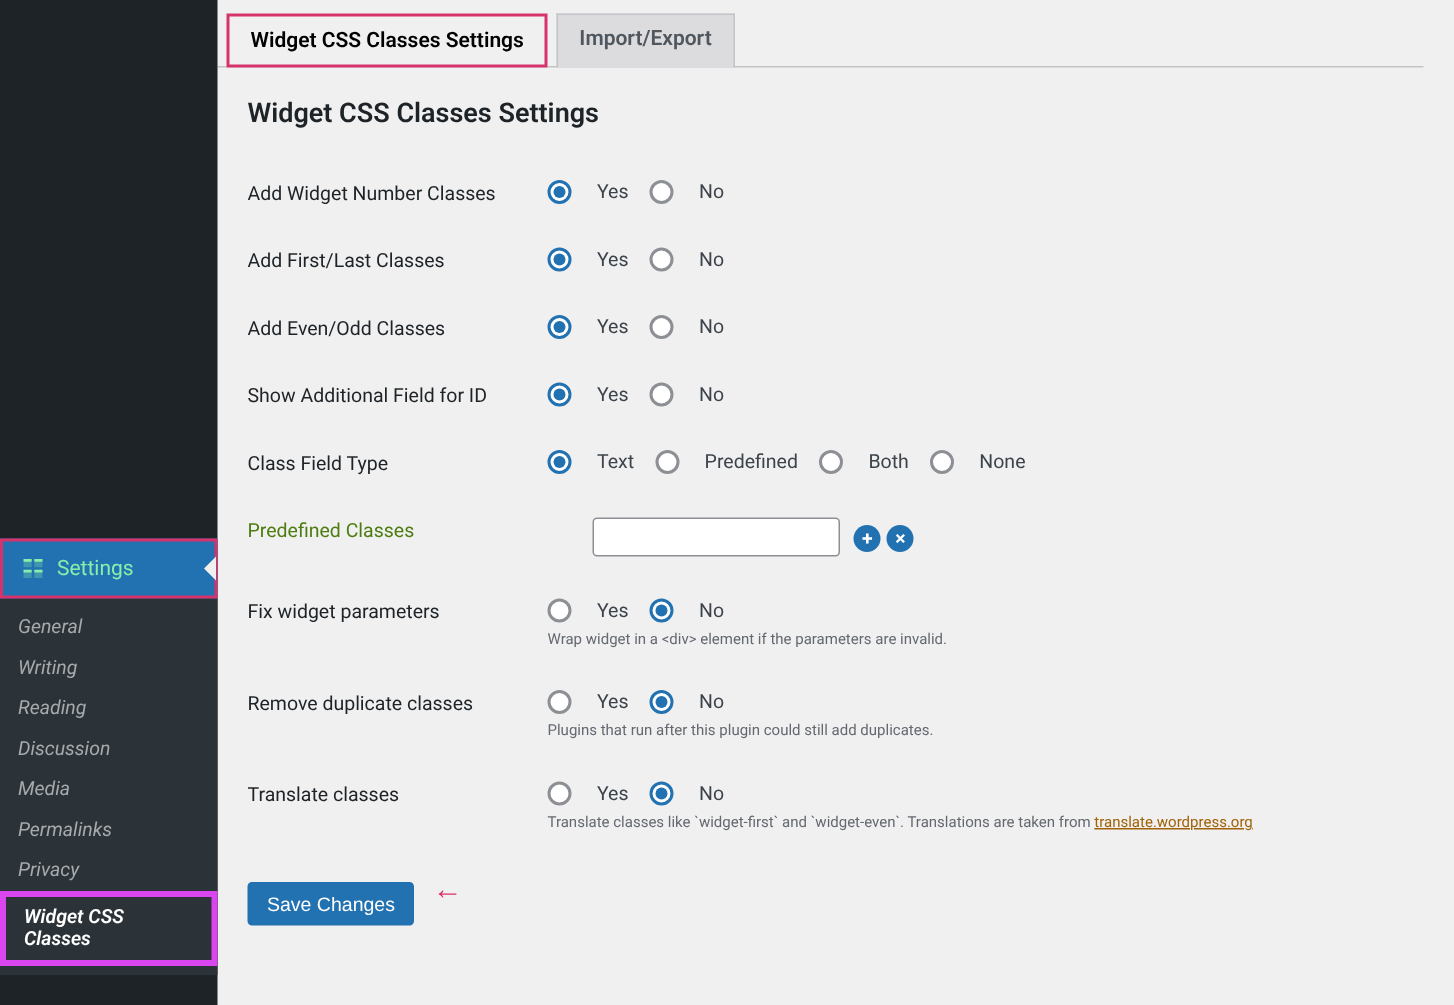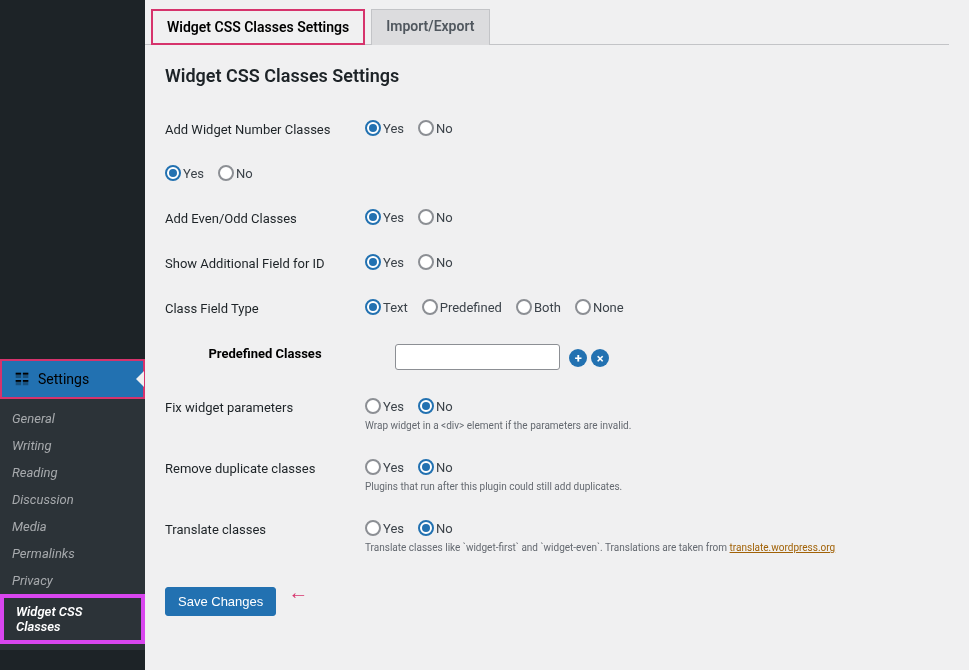--- a/index.html
+++ b/index.html
@@ -26,21 +26,21 @@
       display: flex;
       align-items: center;
       padding: 8px 10px;
       color: #f0f0f1;
       font-size: 14px;
       cursor: pointer;
       position: relative;
     }
     .menu-item.current {
       background: #2271b1;
-      color: #000000;
+      color: #86efac;
       font-weight: 400;
       border: 2px solid #d6336c;
     }
     .menu-item.current::after {
       content: "";
       position: absolute;
       right: -1px;
       top: 50%;
       transform: translateY(-50%);
       border: 8px solid transparent;
@@ -119,37 +119,36 @@
       align-items: flex-start;
     }
     .form-label {
       width: 200px;
       font-weight: 400;
       font-size: 13px;
       color: #1d2327;
       padding-top: 2px;
     }
     .form-label.muted {
-      color: #000000;
-      font-weight: 700;
-      text-align: center;
+      color: #4d7c0f;
+      font-weight: 400;
     }
     .form-field {
       flex: 1;
     }
     .radio-group {
       display: flex;
       gap: 14px;
       align-items: center;
       flex-wrap: wrap;
     }
     .radio-opt {
       display: inline-flex;
       align-items: center;
-      gap: 2px;
+      gap: 17px;
       cursor: pointer;
     }
     .radio-circle {
       width: 16px;
       height: 16px;
       border: 2px solid #8c8f94;
       border-radius: 50%;
       display: inline-flex;
       align-items: center;
       justify-content: center;
@@ -269,20 +268,21 @@
               </label>
             <label class="radio-opt">
                 <span class="radio-circle"></span>
                 <span>No</span>
               </label>
           </div>
         </div>
       </div>
 
       <div class="form-row">
+        <div class="form-label">Add First/Last Classes</div>
         <div class="form-field">
           <div class="radio-group">
             <label class="radio-opt">
                 <span class="radio-circle checked"></span>
                 <span>Yes</span>
               </label>
             <label class="radio-opt">
                 <span class="radio-circle"></span>
                 <span>No</span>
               </label>

